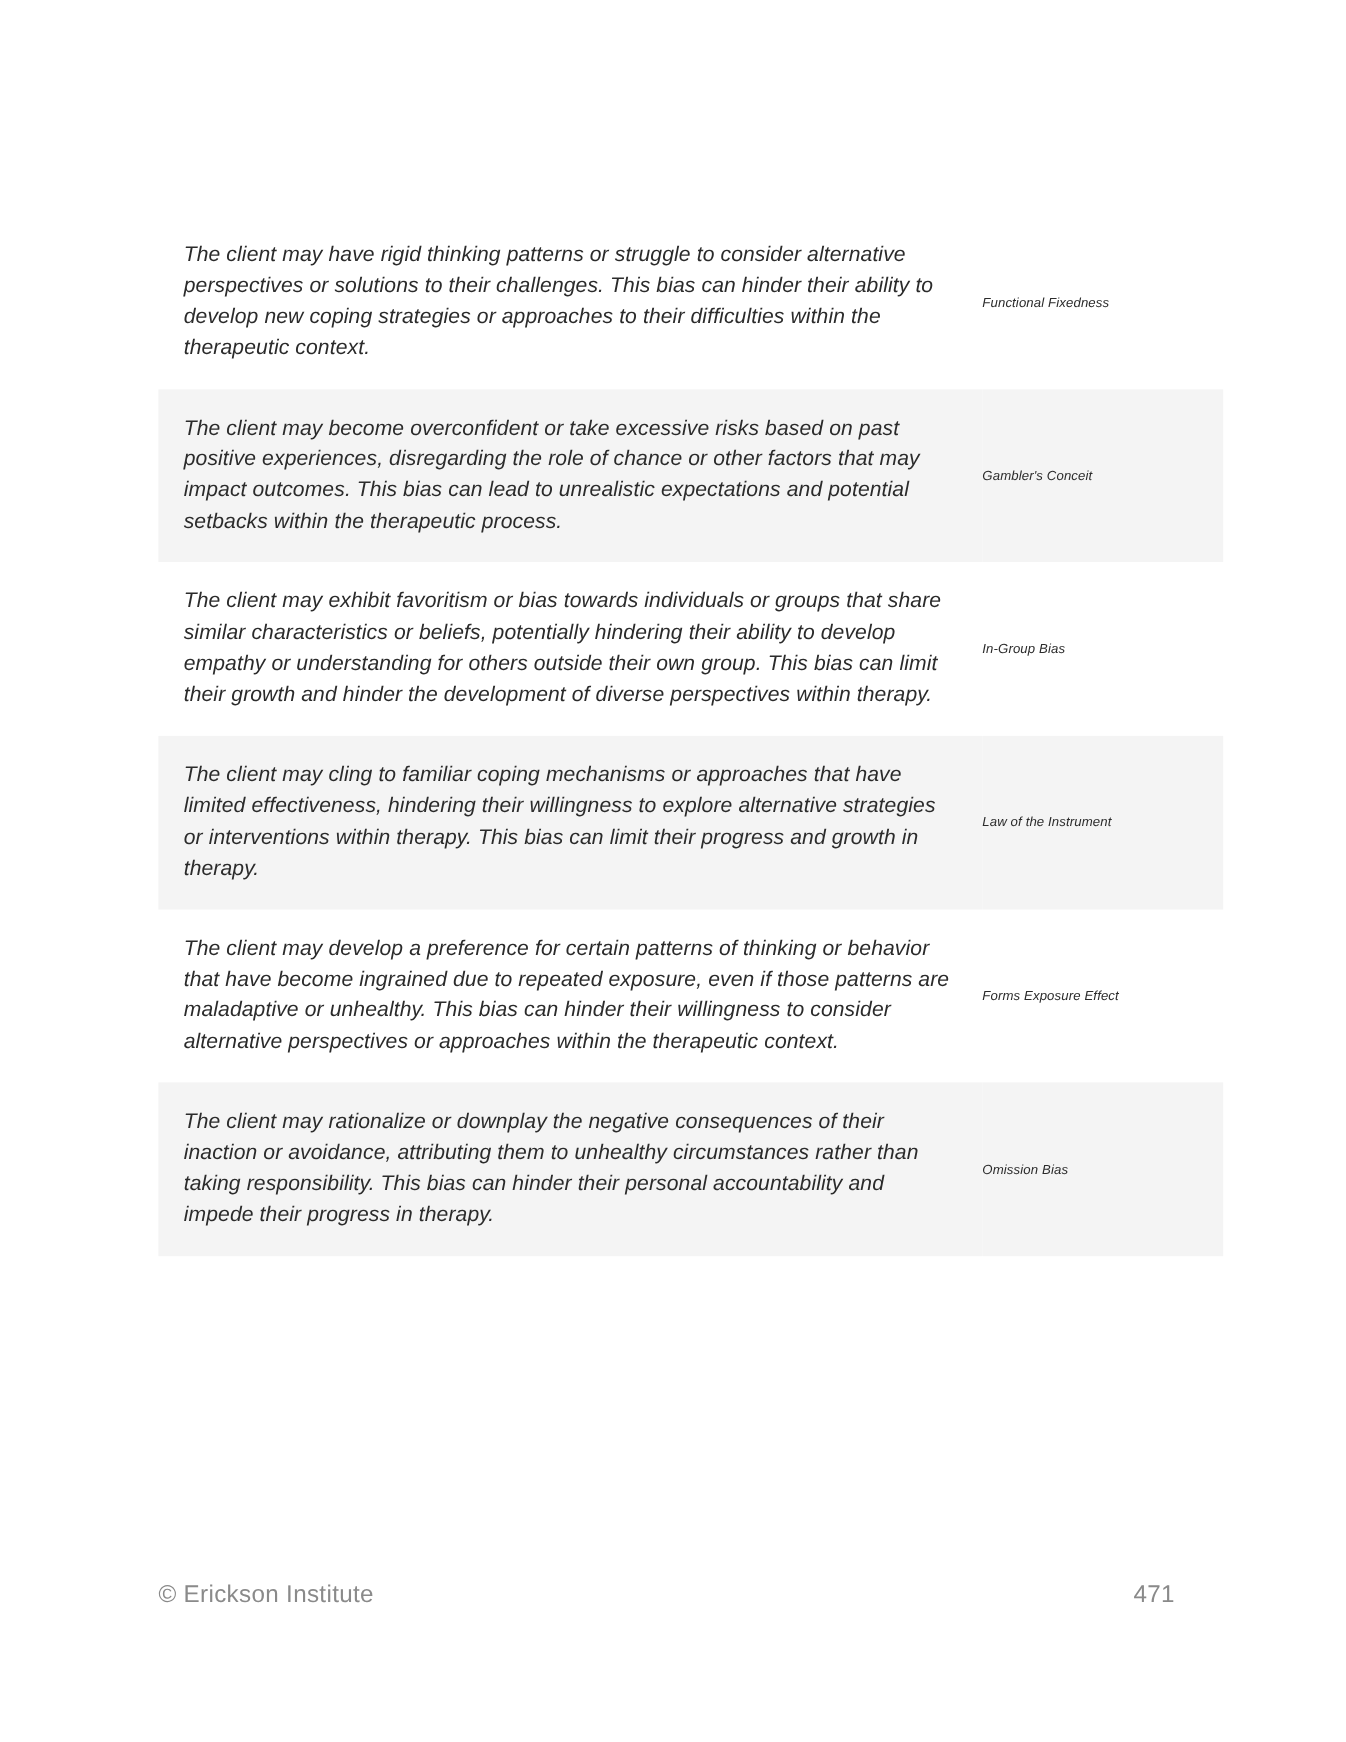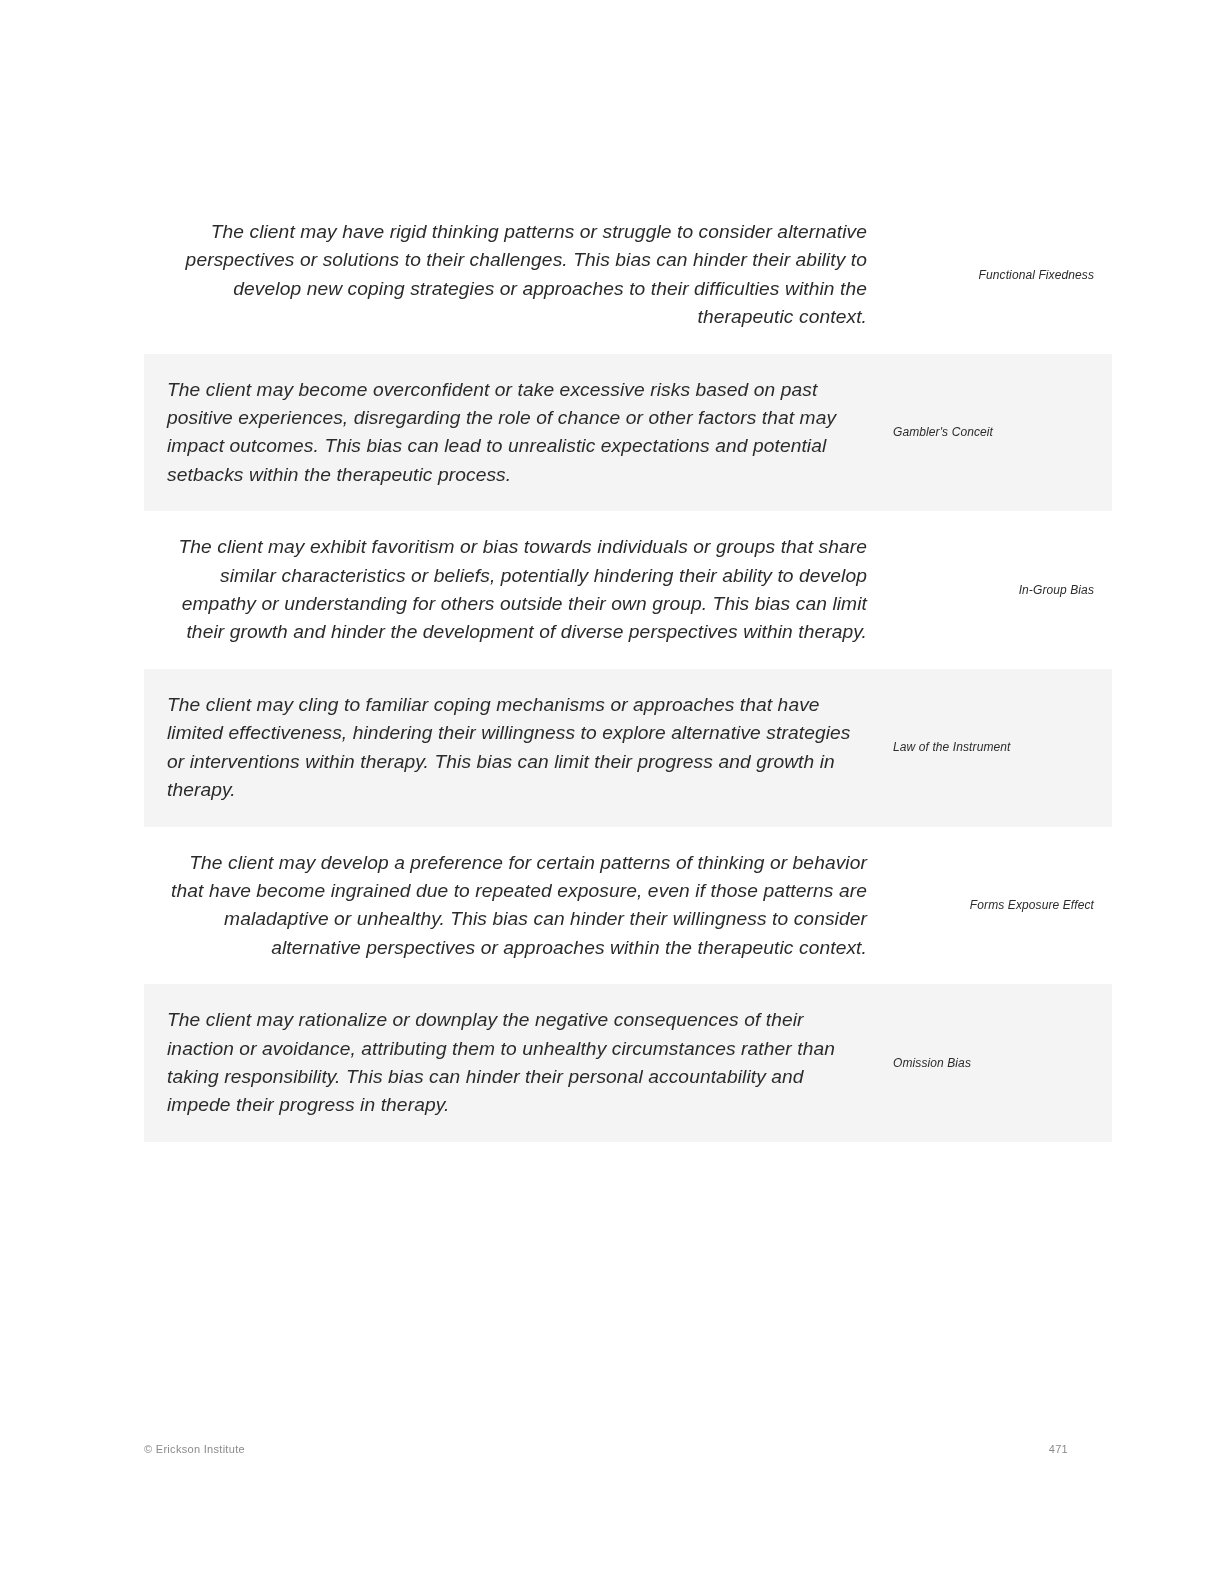--- a/index.html
+++ b/index.html
@@ -27,21 +27,21 @@
   
   .bias-table {
     position: absolute;
     left: 144px;
     top: 196px;
     width: 924px;
     border-collapse: collapse;
     table-layout: fixed;
   }
 
-  .bias-table tr.row-plain  { background: #ffffff; text-align: right; }
+  .bias-table tr.row-plain  { background: #ffffff; }
   .bias-table tr.row-shaded { background: #f4f4f4; }
 
   .bias-table td {
     vertical-align: middle;
     padding: 22px 0 22px 0;
     border: none;
   }
 
   .cell-desc {
     width: 700px;
@@ -76,21 +76,21 @@
   
   .footer {
     position: absolute;
     left: 144px;
     top: 1436px;
     width: 924px;
     height: 26px;
     display: flex;
     align-items: center;
     justify-content: space-between;
-    font-size: 11px;
+    font-size: 22px;
     color: #8a8a8a;
     letter-spacing: 0.3px;
   }
   .footer-left   { text-align: left;   flex: 0 0 auto; }
   .footer-center { text-align: center; flex: 1 1 auto; margin-left: -40px; }
   .footer-right  { text-align: right;  flex: 0 0 auto; }
 </style>
 </head>
 <body>
 

